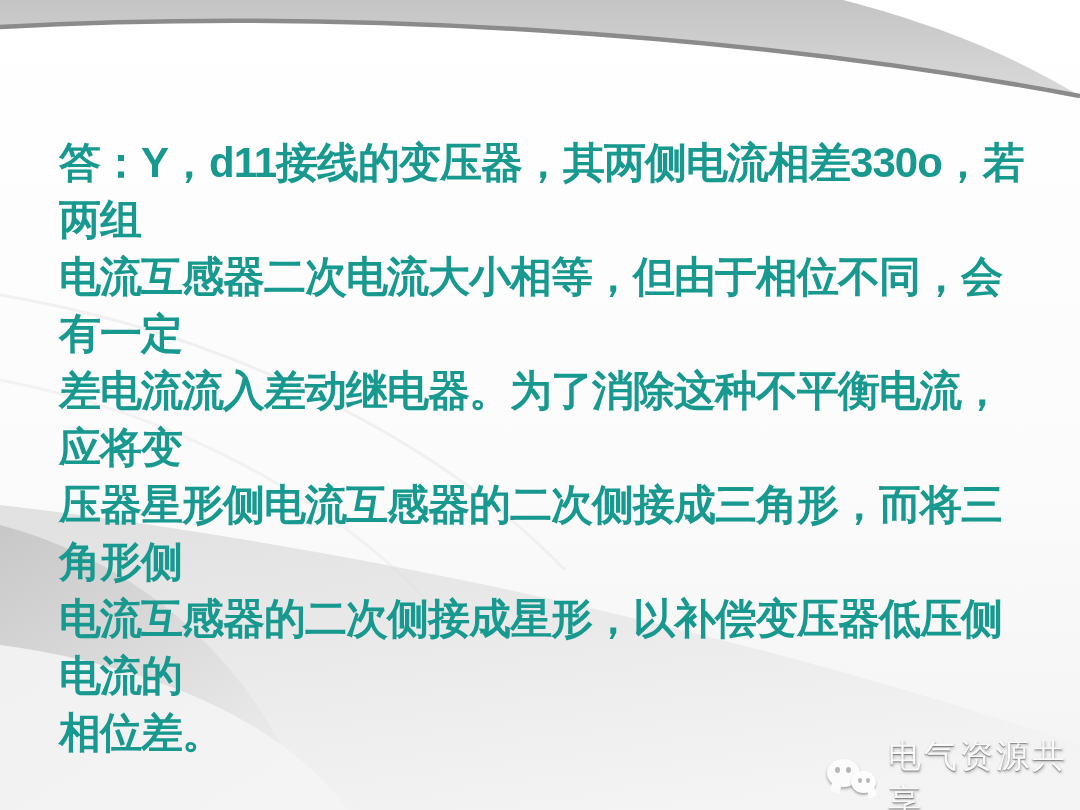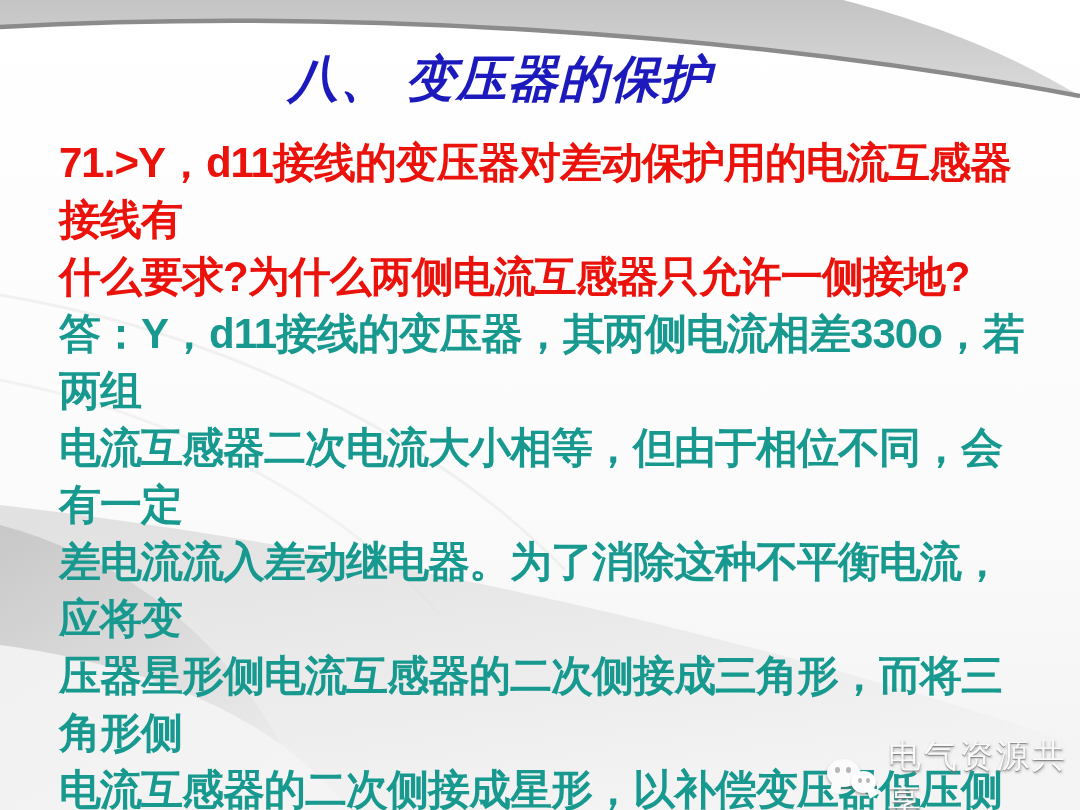--- a/index.html
+++ b/index.html
@@ -85,25 +85,22 @@
     <path d="M0,27 C330,9 730,30 1080,96" fill="none" stroke="#8b8b8b" stroke-width="4.5"></path>
 
     <path d="M0,295 C210,330 430,430 565,570" fill="none" stroke="#ebebeb" stroke-width="3" opacity="0.7"></path>
     <path d="M0,380 C170,412 340,500 440,615" fill="none" stroke="#eeeeee" stroke-width="3" opacity="0.7"></path>
 
     <path d="M0,505 C340,545 720,625 1080,745 L1080,810 L0,810 Z" fill="url(#gBottom)" opacity="0.7"></path>
     <path d="M0,525 C150,565 260,670 310,810 L0,810 Z" fill="url(#gWedge)" opacity="0.85"></path>
     <path d="M0,645 C170,668 290,730 348,810 L0,810 Z" fill="#f4f4f4" opacity="0.9"></path>
   </svg>
 
-  <h1 class="title">八、 变压器的保护</h1>
 
   <div class="content">
-    <p class="question">71.&gt;Y，d11接线的变压器对差动保护用的电流互感器接线有
-什么要求?为什么两侧电流互感器只允许一侧接地?</p>
     <p class="answer">答：Y，d11接线的变压器，其两侧电流相差330o，若两组
 电流互感器二次电流大小相等，但由于相位不同，会有一定
 差电流流入差动继电器。为了消除这种不平衡电流，应将变
 压器星形侧电流互感器的二次侧接成三角形，而将三角形侧
 电流互感器的二次侧接成星形，以补偿变压器低压侧电流的
 相位差。</p>
 
   </div>
 
   <div class="watermark">

